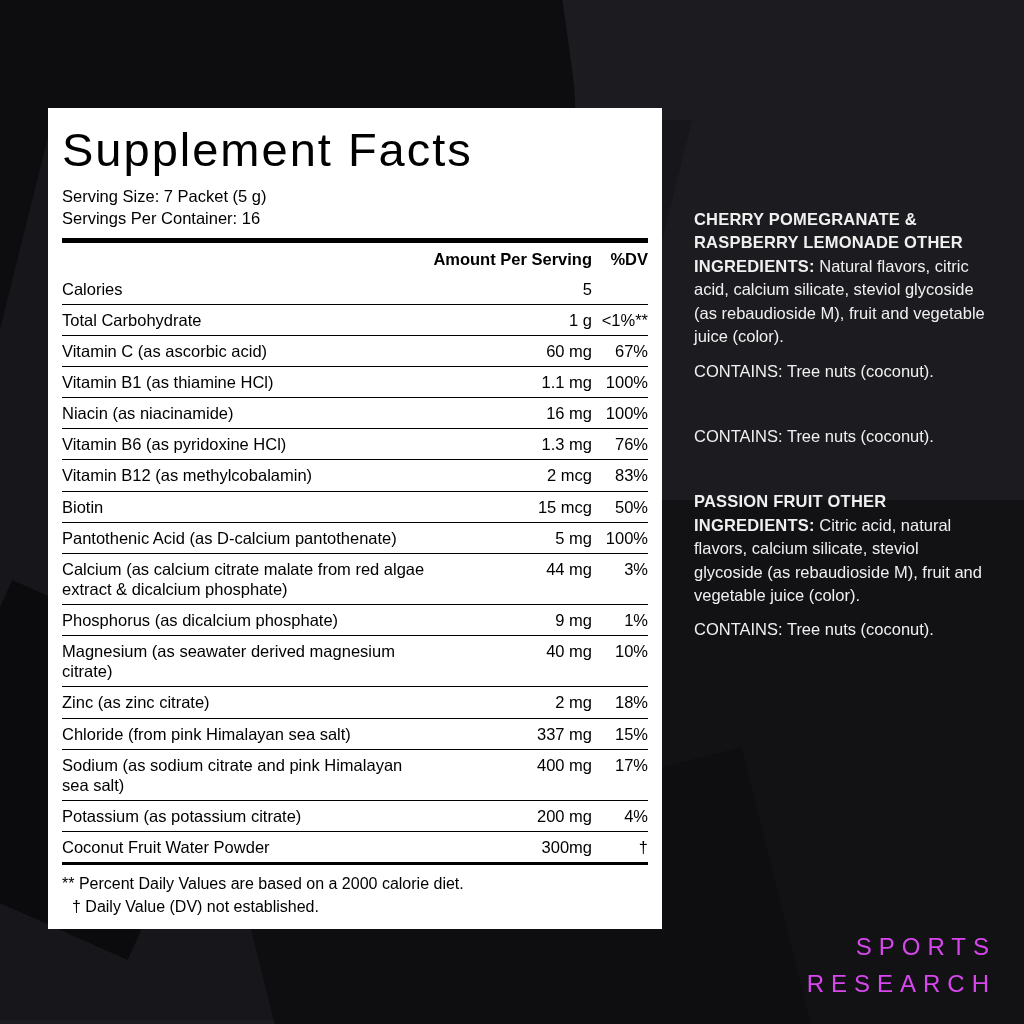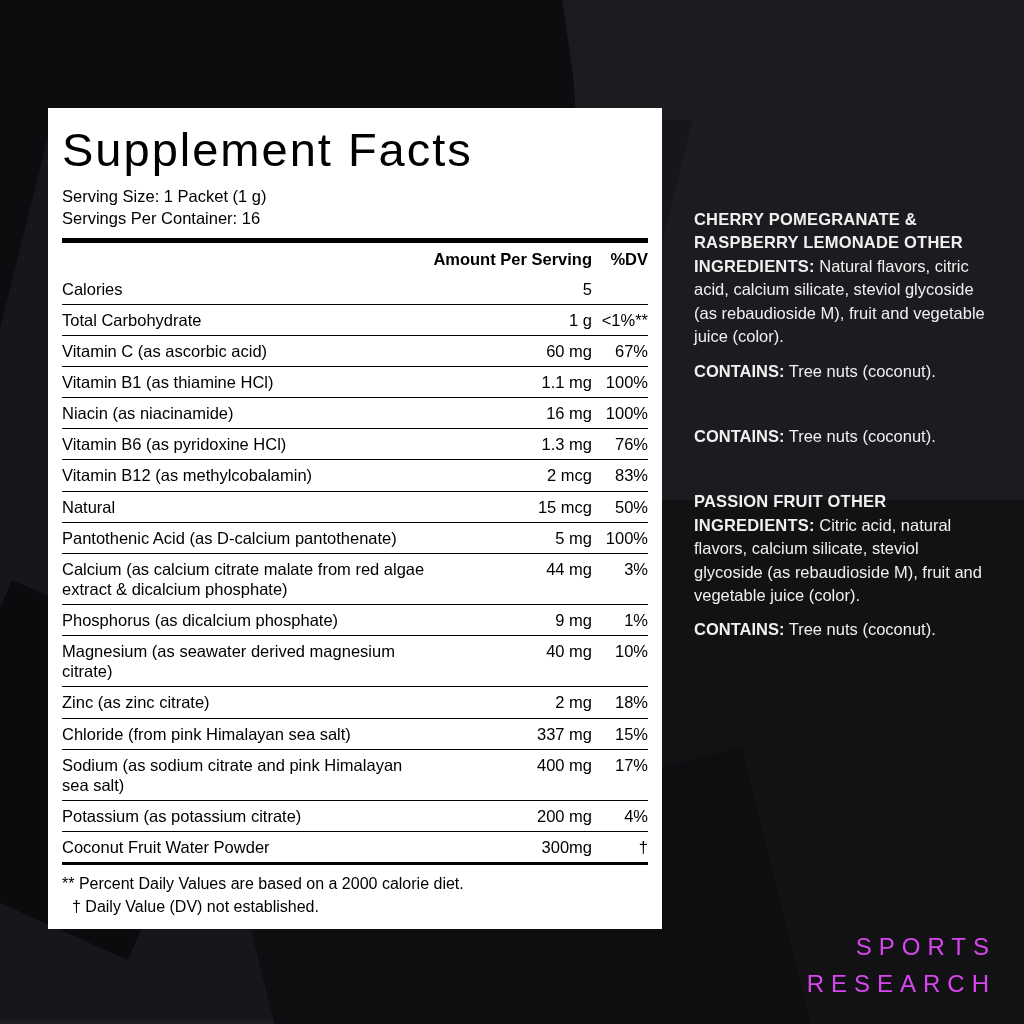--- a/index.html
+++ b/index.html
@@ -142,21 +142,21 @@
     line-height: 1.42;
     margin-top: 44px;
   }
   .ing-block { margin-bottom: 42px; }
   .ing-block .flavor {
     font-weight: bold;
     letter-spacing: 0.2px;
   }
   .ing-block .body { }
   .ing-block .contains { margin-top: 11px; }
-  .lbl { font-weight: bold; }
+  .lbl { font-weight: normal; }
 
   
   #brand {
     position: absolute;
     right: 28px;
     bottom: 22px;
     text-align: right;
     color: #d946ef;
     font-size: 24px;
     letter-spacing: 7px;
@@ -170,21 +170,21 @@
 <div id="bg">
   <div class="bg-dark shape-top"></div>
   <div class="bg-dark shape-band"></div>
   <div class="bg-dark shape-right"></div>
   <div class="bg-dark shape-k"></div>
   <div class="bg-dark shape-bottom"></div>
 </div>
 
 <div id="panel">
   <div id="panel-title">Supplement Facts</div>
-  <div class="serving-line">Serving Size: 1 Packet (1 g)</div>
+  <div class="serving-line">Serving Size: 7 Packet (5 g)</div>
   <div class="serving-line">Servings Per Container: 16</div>
   <div class="rule-thick"></div>
 
   <table class="facts">
     <tbody id="facts-body">
       <tr class="header-row">
         <td class="nutrient"></td>
         <td class="amount">Amount Per Serving</td>
         <td class="dv">%DV</td>
       </tr>
@@ -217,21 +217,21 @@
           <td class="nutrient">Vitamin B6 (as pyridoxine HCl)</td>
           <td class="amount">1.3 mg</td>
           <td class="dv">76%</td>
         </tr>
         <tr>
           <td class="nutrient">Vitamin B12 (as methylcobalamin)</td>
           <td class="amount">2 mcg</td>
           <td class="dv">83%</td>
         </tr>
         <tr>
-          <td class="nutrient">Natural</td>
+          <td class="nutrient">Biotin</td>
           <td class="amount">15 mcg</td>
           <td class="dv">50%</td>
         </tr>
         <tr>
           <td class="nutrient">Pantothenic Acid (as D-calcium pantothenate)</td>
           <td class="amount">5 mg</td>
           <td class="dv">100%</td>
         </tr>
         <tr>
           <td class="nutrient">Calcium (as calcium citrate malate from red algae extract &amp; dicalcium phosphate)</td>

